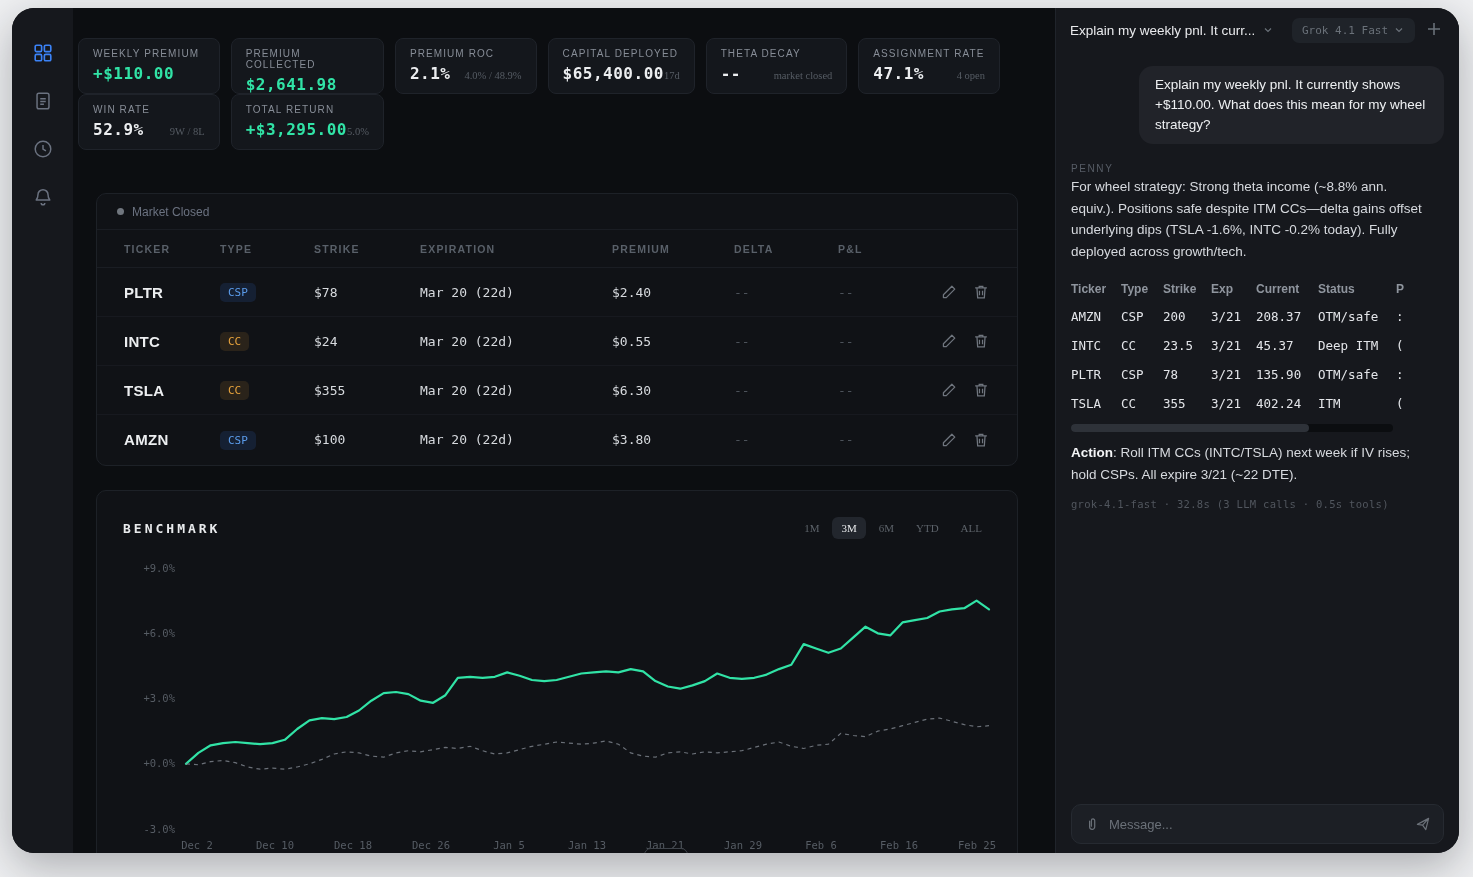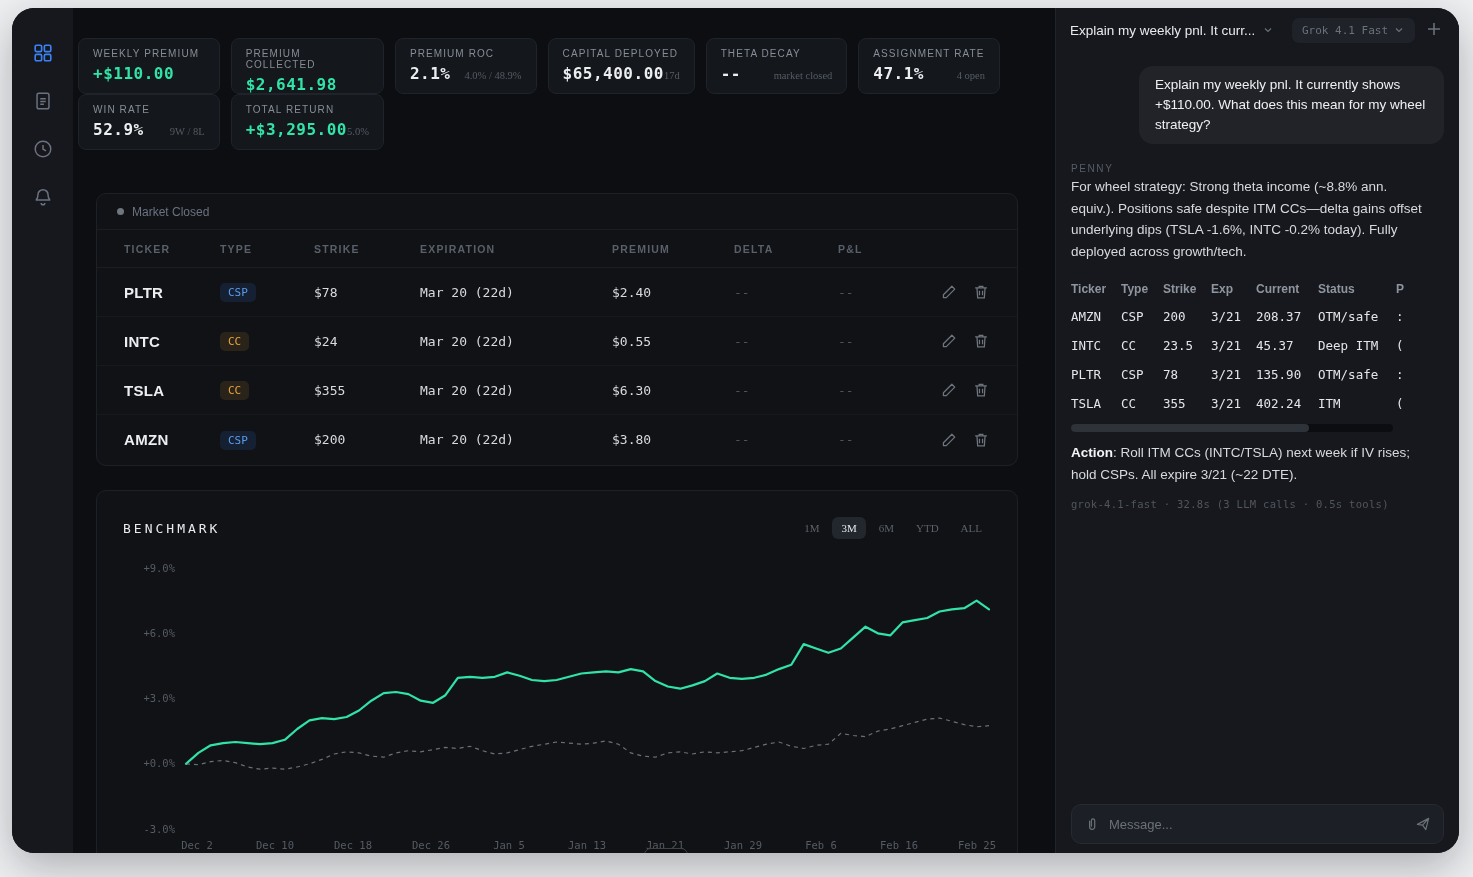--- a/index.html
+++ b/index.html
@@ -39,21 +39,21 @@
   .badge.csp { color:#5b9ceb; background:rgba(59,130,246,.13); }
   .badge.cc  { color:var(--amber); background:rgba(230,162,60,.12); }
   .mono { font-family:"DejaVu Sans Mono", monospace; font-size:13px; color:#d7dade; }
   .dash { color:#4c525a; }
   .actions { display:flex; gap:14px; justify-content:flex-end; }
   .icon-btn { width:18px; height:18px; background:none; border:none; color:#6f757e; cursor:pointer; padding:0; }
   .icon-btn svg { width:18px; height:18px; display:block; }
 
   .benchmark { top:482px; height:382px; border-radius:10px 10px 0 0; }
   .bench-head { display:flex; justify-content:space-between; align-items:center; padding:26px 26px 0; }
-  .bench-title { font-family:"DejaVu Sans Mono", monospace; font-size:13px; letter-spacing:3px; color:#e8eaec; font-weight:normal; }
+  .bench-title { font-family:"DejaVu Sans Mono", monospace; font-size:13px; letter-spacing:3px; color:#e8eaec; font-weight:bold; }
   .ranges { display:flex; gap:4px; }
   .range-btn { font-family:Liberation Serif, serif; font-size:11px; color:#5c6269; background:none; border:none; padding:5px 9px; border-radius:6px; cursor:pointer; }
   .range-btn.active { background:#22262d; color:#e8eaec; }
   #chart { position:absolute; left:0; top:48px; }
   .yl, .xl { font-family:"DejaVu Sans Mono", monospace; font-size:10.5px; fill:#565c64; }
   .line-portfolio { fill:none; stroke:var(--green); stroke-width:2.2; stroke-linejoin:round; stroke-linecap:round; }
   .line-bench { fill:none; stroke:#8a9099; stroke-width:1.2; stroke-dasharray:4 4; opacity:.75; }
   .bottom-handle { position:absolute; left:571px; top:840px; width:44px; height:14px; border:1.5px solid #3f444b; border-radius:7px; background:#0c0e11; }
 
   
@@ -232,21 +232,21 @@
                       <path d="M13.2 3.6l3.2 3.2L7 16.2H3.8V13z"></path>
                     </svg></span></button>
                 <button class="icon-btn"><span><svg viewBox="0 0 20 20" fill="none" stroke="currentColor" stroke-width="1.4">
                       <path d="M3.5 5.5h13M8 5.5V3.8h4v1.7M5.5 5.5l.8 11h7.4l.8-11M8.3 8.5v5M11.7 8.5v5"></path>
                     </svg></span></button>
               </span>
             </div>
             <div class="pgrid prow">
               <span class="ticker">AMZN</span>
               <span><span class="badge csp">CSP</span></span>
-              <span class="mono">$200</span>
+              <span class="mono">$100</span>
               <span class="mono">Mar 20 (22d)</span>
               <span class="mono">$3.80</span>
               <span class="mono dash">--</span>
               <span class="mono dash">--</span>
               <span class="actions">
                 <button class="icon-btn"><span><svg viewBox="0 0 20 20" fill="none" stroke="currentColor" stroke-width="1.4" stroke-linejoin="round">
                       <path d="M13.2 3.6l3.2 3.2L7 16.2H3.8V13z"></path>
                     </svg></span></button>
                 <button class="icon-btn"><span><svg viewBox="0 0 20 20" fill="none" stroke="currentColor" stroke-width="1.4">
                       <path d="M3.5 5.5h13M8 5.5V3.8h4v1.7M5.5 5.5l.8 11h7.4l.8-11M8.3 8.5v5M11.7 8.5v5"></path>

